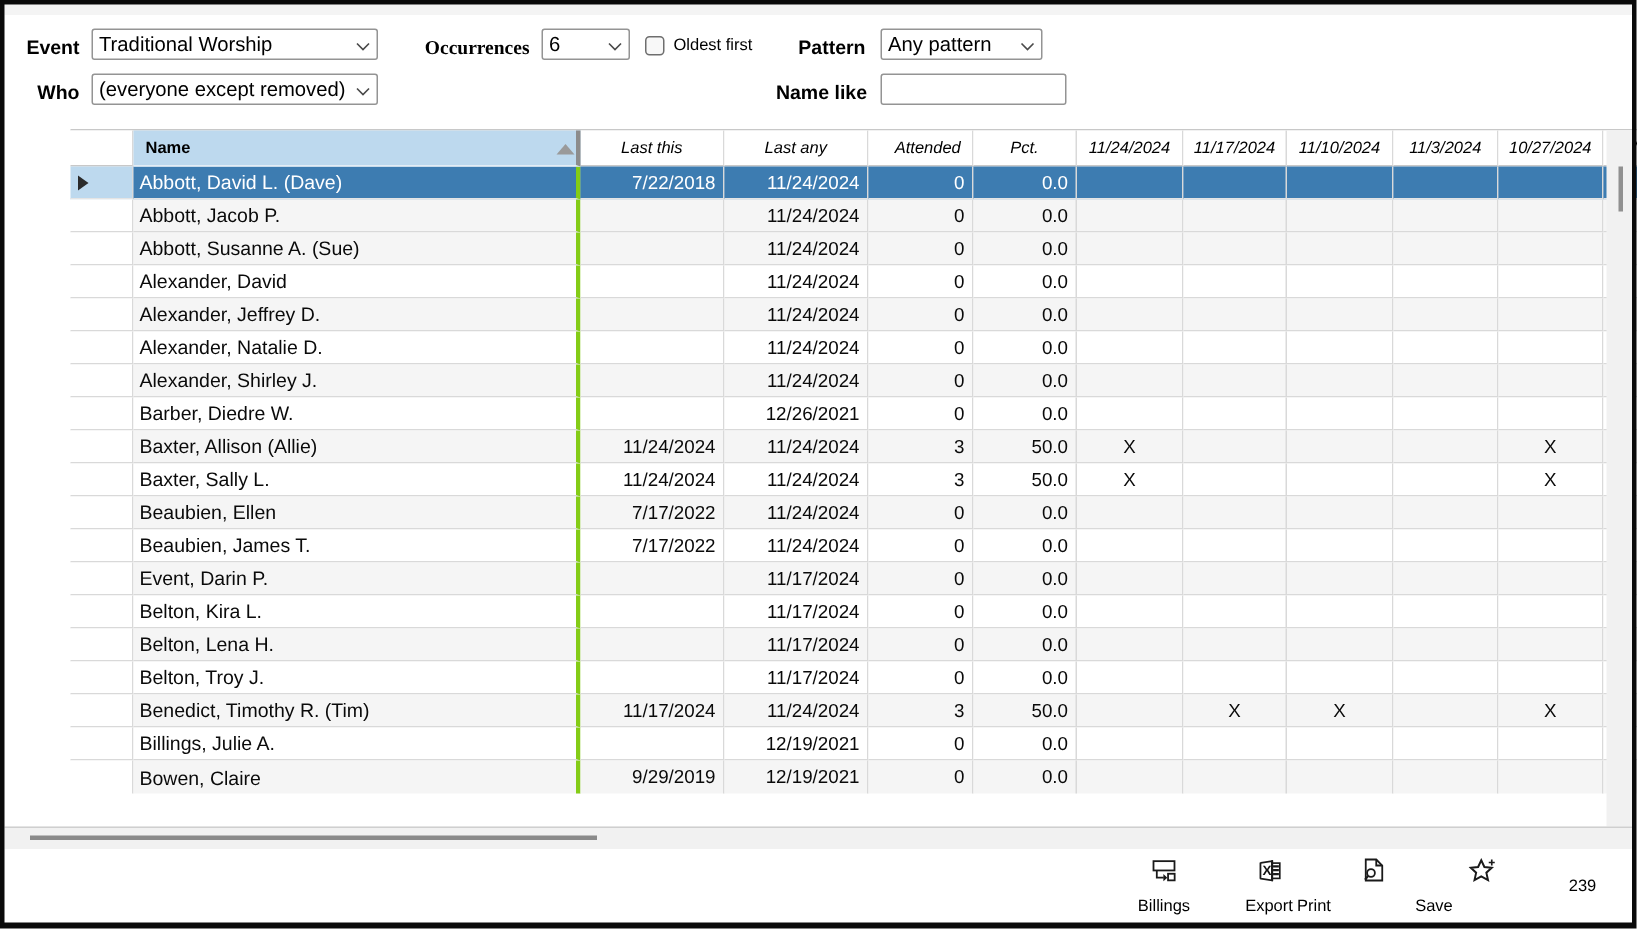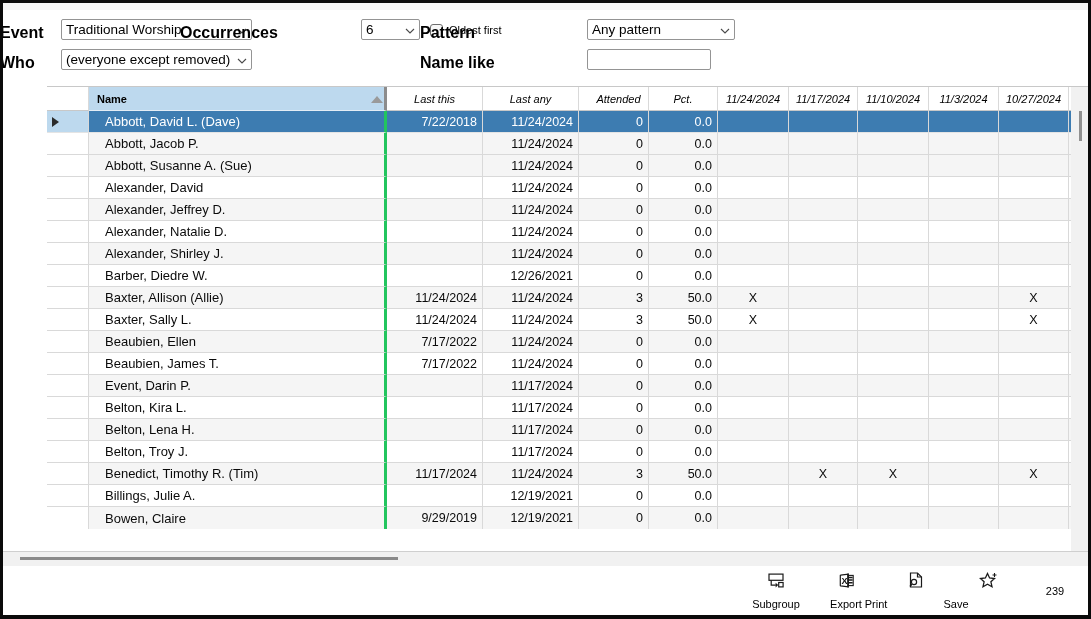--- a/index.html
+++ b/index.html
@@ -2,40 +2,40 @@
 <html><head>
 <meta charset="utf-8">
 <style>
 * { margin:0; padding:0; box-sizing:border-box; }
 html,body { width:1091px; height:619px; background:#fff; font-family:"Liberation Sans",sans-serif; overflow:hidden; }
 .abs { position:absolute; }
 #frame { position:absolute; left:0; top:0; width:1091px; height:619px;
   border:solid #0a0a0a; border-width:3px 3px 4px 3px; z-index:50; pointer-events:none; }
 #topstrip { left:3px; top:3px; width:1085px; height:7px; background:#f4f4f4; }
 
-.lbl { position:absolute; font-size:16px; font-weight:bold; color:#000; white-space:nowrap; }
+.lbl { position:absolute; font-size:13px; font-weight:bold; color:#000; text-align:right; white-space:nowrap; }
 .combo { position:absolute; height:21px; background:#fff; border:1px solid #949494; border-radius:2px;
   font-size:13.5px; color:#000; line-height:19px; padding-left:4px; white-space:nowrap; }
 .chev { position:absolute; right:4px; top:6px; width:10px; height:10px; }
 .chev svg { display:block; }
 
 table { border-collapse:separate; border-spacing:0; table-layout:fixed; width:1068px;margin-left:44px; }
 #grid { position:absolute; left:3px; top:86px; border-top:1px solid #c8c8c8; }
 td, th { overflow:hidden; white-space:nowrap; font-weight:normal; }
 th { height:24px; background:#fff; border-right:1px solid #d9d9d9; border-bottom:1px solid #c8c8c8;
   font-size:11px; font-style:italic; text-align:center; vertical-align:middle; padding:0 2px; }
 th.ind { background:#fff; }
 th.nameh { background:#bdd9ee; font-style:normal; font-weight:bold; font-size:11px; text-align:left;
   padding-left:8px; border-right:3px solid #8c8c8c; border-bottom-color:#e4edf5; position:relative; }
 td { height:22px; border-right:1px solid #d9d9d9; border-bottom:1px solid #d9d9d9;
   font-size:12.5px; color:#0a0a0a; vertical-align:middle; padding:0 5px; }
 tr.odd td { background:#fff; }
 tr.even td { background:#f5f5f5; }
 tr.odd td.ind, tr.even td.ind { background:#fff; }
-td.name { border-right:3px solid #22c55e; padding-left:16px; font-size:13px; }
+td.name { border-right:3px solid #84cc16; padding-left:4px; font-size:13px; }
 td.num { text-align:right; }
 td.ctr { text-align:center; padding:0; }
 td.ctr:last-child { text-align:right; padding-right:6px; }
 th.dh:last-child { text-align:left; padding-left:7px; border-right:none; }
 td.ctr:last-child { border-right:none; }
 tr.sel td { background:#3d7cb1; color:#fff; border-bottom-color:#e4e4e4; }
 tr.sel td.ind { background:#bdd9ee; }
 tr:last-child td { border-bottom:none; }
 .arr { width:0; height:0; border-left:7px solid #2b2b2b; border-top:5px solid transparent;
   border-bottom:5px solid transparent; margin-left:0; }
@@ -54,30 +54,30 @@
 </head>
 <body>
   <div id="topstrip" class="abs"></div>
 
   <div class="lbl" style="left:0;top:24px;width:53px;">Event</div>
   <div class="combo" style="left:61px;top:19px;width:191px;">Traditional Worship<span class="chev">
       <svg width="10" height="10" viewBox="0 0 10 10">
         <path d="M1 3 L5 7 L9 3" fill="none" stroke="#4a4a4a" stroke-width="1.1"></path>
       </svg>
     </span></div>
-  <div class="lbl" style="left:180px;top:24px;width:173px;">Occurrences</div>
+  <div class="lbl" style="left:180px;top:24px;width:173px;font-family:Liberation Serif, serif;">Occurrences</div>
   <div class="combo" style="left:361px;top:19px;width:59px;">6<span class="chev">
       <svg width="10" height="10" viewBox="0 0 10 10">
         <path d="M1 3 L5 7 L9 3" fill="none" stroke="#4a4a4a" stroke-width="1.1"></path>
       </svg>
     </span></div>
   <div class="abs" style="left:430px;top:23.5px;width:13px;height:13px;border:1.5px solid #6e6e6e;border-radius:3px;background:#f8f8f8;"></div>
   <div class="abs" style="left:449px;top:24px;font-size:11px;">Oldest first</div>
   <div class="lbl" style="left:420px;top:24px;width:157px;">Pattern</div>
-  <div class="combo" style="left:587px;top:19px;width:148px;">Any pattern<span class="chev">
+  <div class="combo" style="left:587px;top:19px;width:108px;">Any pattern<span class="chev">
       <svg width="10" height="10" viewBox="0 0 10 10">
         <path d="M1 3 L5 7 L9 3" fill="none" stroke="#4a4a4a" stroke-width="1.1"></path>
       </svg>
     </span></div>
 
   <div class="lbl" style="left:0;top:54px;width:53px;">Who</div>
   <div class="combo" style="left:61px;top:49px;width:191px;">(everyone except removed)<span class="chev">
       <svg width="10" height="10" viewBox="0 0 10 10">
         <path d="M1 3 L5 7 L9 3" fill="none" stroke="#4a4a4a" stroke-width="1.1"></path>
       </svg>
@@ -390,21 +390,21 @@
   <div id="vthumb" class="abs"></div>
   <div id="htrack" class="abs"></div>
   <div id="hthumb" class="abs"></div>
 
   <div class="ticon" style="left:767px;"><svg width="22" height="18" viewBox="0 0 22 18">
     <rect x="2" y="2.1" width="14" height="6.2" fill="none" stroke="#1a1a1a" stroke-width="1.2"></rect>
     <path d="M4.2 8.3 L4.2 13.1 L8.8 13.1" fill="none" stroke="#1a1a1a" stroke-width="1.2"></path>
     <path d="M8.6 10.7 L11.2 13.1 L8.6 15.5 Z" fill="#1a1a1a"></path>
     <rect x="11.7" y="10.5" width="4.4" height="4.4" fill="none" stroke="#1a1a1a" stroke-width="1.2"></rect>
   </svg></div>
-  <div class="tbl" style="left:746px;width:60px;">Subgroup</div>
+  <div class="tbl" style="left:746px;width:60px;">Billings</div>
 
   <div class="ticon" style="left:838px;"><svg width="17" height="17" viewBox="0 0 17 17">
     <path d="M10.1 1.6 L10.1 15.4" stroke="#1a1a1a" stroke-width="1.3"></path>
     <path d="M2.6 3.2 Q2.3 3.2 2.3 3.5 L2.3 13.5 Q2.3 13.8 2.6 13.8 L10.1 14.9 L10.1 2.1 Z" fill="none" stroke="#1a1a1a" stroke-width="1.2"></path>
     <rect x="10.1" y="3.4" width="5.1" height="10.2" fill="none" stroke="#1a1a1a" stroke-width="1.1"></rect>
     <path d="M10.7 5.5 H14.6 M10.7 8.1 H14.6 M10.7 10.7 H14.6" stroke="#1a1a1a" stroke-width="1.5"></path>
     <text x="3.6" y="11.6" font-size="9" font-weight="bold" fill="#111" font-family="Liberation Sans">X</text>
   </svg></div>
   <div class="tbl" style="left:816px;width:60px;">Export</div>
 

